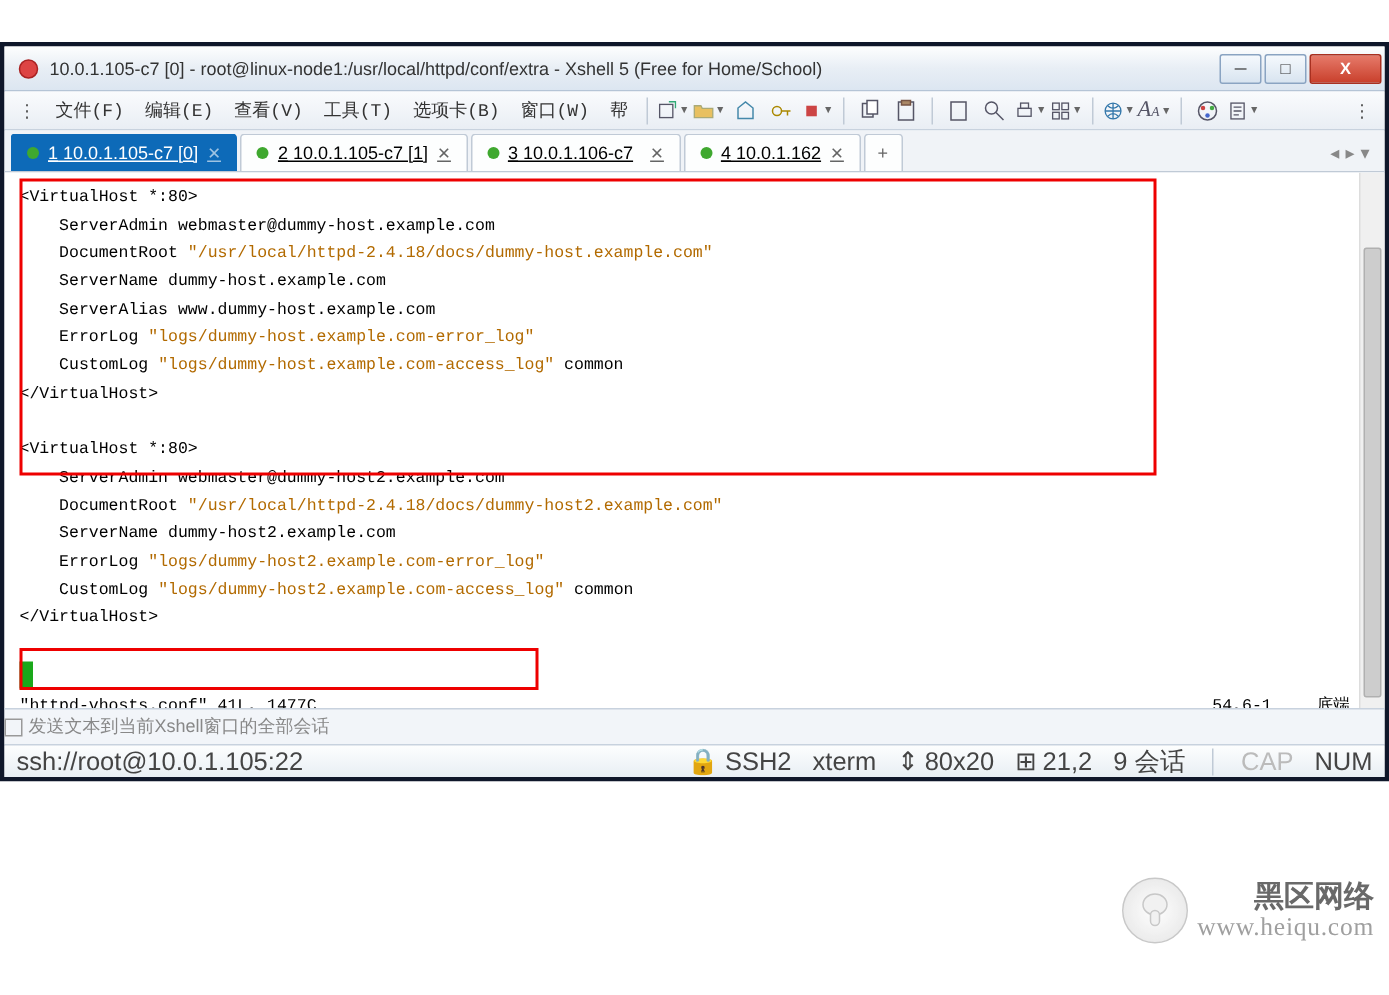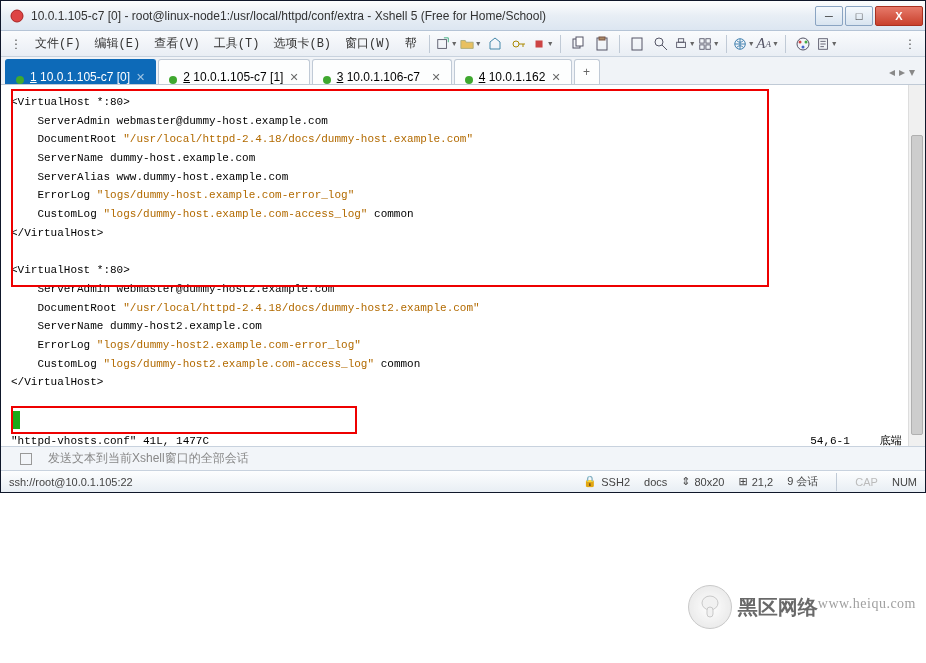--- a/index.html
+++ b/index.html
@@ -1,38 +1,38 @@
 <!DOCTYPE html>
 <html><head>
 <meta charset="utf-8">
 <style>
 * { margin: 0; padding: 0; box-sizing: border-box; }
 body { font-family: "Microsoft YaHei", Tahoma, sans-serif; font-size: 12px; background: #fff; overflow: hidden; }
-.window { width: 926px; height: 493px; border: 1px solid #0f172a; display: flex; flex-direction: column; background: #fff; }
+.window { width: 926px; height: 493px; border: 3px solid #0f172a; display: flex; flex-direction: column; background: #fff; margin-top: 28px; }
 
 
 .titlebar { height: 30px; background: linear-gradient(#fdfefe, #e8eef5, #dce6f1); display: flex; align-items: center; padding: 0 2px 0 8px; border-bottom: 1px solid #b5c4d6; }
 .titlebar .appicon { width: 16px; height: 16px; margin-right: 6px; color: #c33; }
 .titlebar .title { flex: 1; color: #333; font-size: 12px; }
 .winbtns { display: flex; }
 .winbtn { width: 28px; height: 20px; border: 1px solid #8aa4c2; background: linear-gradient(#f5f9fd,#d8e4f0); margin-left: 2px; display: flex; align-items: center; justify-content: center; border-radius: 2px; font-size: 11px; color: #333; }
 .winbtn.close { width: 48px; background: linear-gradient(#e67a6a,#c9402c); color: #fff; border-color: #a83020; font-weight: bold; }
 
 
 .menubar { height: 26px; background: linear-gradient(#fafbfd,#e9eef4); display: flex; align-items: center; padding: 0 4px; border-bottom: 1px solid #c8d2de; gap: 2px; }
 .menuitem { padding: 3px 6px; color: #333; cursor: default; font-family: Liberation Mono, monospace; }
 .msep { width: 1px; height: 18px; background: #c0cad6; margin: 0 4px; }
 .tbtn { width: 22px; height: 22px; display: inline-flex; align-items: center; justify-content: center; color: #555; }
 .tbtn svg { width: 16px; height: 16px; }
 .tdrop { font-size: 7px; margin-left: 1px; color: #666; }
 .lastbtn { margin-left: auto; }
 
 
 .tabbar { height: 28px; background: #f0f3f7; display: flex; align-items: stretch; border-bottom: 1px solid #c0cad6; padding: 2px 4px 0; gap: 2px; }
-.tab { display: flex; align-items: flex-end; padding: 0 10px; border: 1px solid #c0cad6; border-bottom: none; background: #fdfefe; border-radius: 3px 3px 0 0; gap: 6px; min-width: 140px; }
+.tab { display: flex; align-items: center; padding: 0 10px; border: 1px solid #c0cad6; border-bottom: none; background: #fdfefe; border-radius: 3px 3px 0 0; gap: 6px; min-width: 140px; text-decoration: underline; }
 .tab.active { background: #0d6ab8; color: #fff; border-color: #0d6ab8; }
 .dot { width: 8px; height: 8px; border-radius: 50%; background: #3fa82f; }
 .tab .tx u { text-decoration: underline; }
 .tab .x { margin-left: auto; font-size: 11px; opacity: .6; }
 .addtab { width: 26px; display: flex; align-items: center; justify-content: center; border: 1px solid #c0cad6; border-bottom: none; background: #fdfefe; border-radius: 3px 3px 0 0; color: #666; }
 .tabnav { margin-left: auto; display: flex; align-items: center; gap: 4px; padding-right: 6px; color: #888; }
 
 
 .terminal { flex: 1; background: #fff; position: relative; font-family: Consolas, "Courier New", monospace; font-size: 11px; line-height: 1.7; padding: 8px 10px; overflow: hidden; }
 .termscroll { position: absolute; right: 0; top: 0; bottom: 0; width: 17px; background: #f0f0f0; border-left: 1px solid #ddd; }
@@ -42,33 +42,33 @@
 .box2 { position: absolute; left: 10px; bottom: 12px; width: 346px; height: 28px; pointer-events: none; }
 .code { white-space: pre; color: #000; }
 .str { color: #b26a00; }
 .cursor { display: inline-block; width: 9px; height: 18px; background: #1aa81a; vertical-align: text-bottom; }
 .posline { display: flex; }
 .posline .fn { flex: 0 0 auto; }
 .posline .spacer { flex: 1; }
 .posline .pos { padding-right: 30px; }
 
 
-.footbar1 { height: 24px; border-top: 1px solid #c8d2de; background: #f2f5f9; display: flex; align-items: center; padding: 0 19px; gap: 16px; color: #888; }
+.footbar1 { height: 24px; border-top: 1px solid #c8d2de; background: #f2f5f9; display: flex; align-items: center; padding: 0 0; gap: 4px; color: #888; }
 .chk { width: 12px; height: 12px; border: 1px solid #999; }
-.footbar2 { height: 22px; border-top: 1px solid #c8d2de; background: linear-gradient(#fdfefe,#e8eef4); display: flex; align-items: center; padding: 0 8px; gap: 14px; color: #444; font-size: 11px; }
+.footbar2 { height: 22px; border-top: 1px solid #c8d2de; background: linear-gradient(#fdfefe,#e8eef4); display: flex; align-items: center; padding: 0 8px; gap: 14px; color: #444; font-size: 17px; }
 .statusitem { display: flex; align-items: center; gap: 4px; }
 .spacer { flex: 1; }
 .lockicon { color: #d6a800; }
 
 
 .watermark { position: absolute; right: 10px; bottom: 34px; display: flex; align-items: center; gap: 6px; opacity: .8; pointer-events: none; font-family: "Microsoft YaHei"; }
 .wm-badge { width: 44px; height: 44px; border-radius: 50%; background: radial-gradient(#fff,#ddd); border: 1px solid #bbb; display: flex; align-items: center; justify-content: center; }
-.wm-text { display: flex; line-height: 1.1; text-align: right; }
+.wm-text { display: flex; flex-direction: column; line-height: 1.1; text-align: right; }
 .wm-top { font-size: 20px; font-weight: bold; color: #444; }
-.wm-bot { font-size: 14px; color: #888; letter-spacing: .5px; }
+.wm-bot { font-size: 17px; color: #888; letter-spacing: .5px; }
 </style>
 </head>
 <body>
 
 <div class="window">
 
   <div class="titlebar">
     <span class="appicon">
       <svg viewBox="0 0 16 16">
           <circle cx="8" cy="8" r="6" fill="#d44" stroke="#a22"></circle>
@@ -252,21 +252,21 @@
     <span>发送文本到当前Xshell窗口的全部会话</span>
   </div>
 
   <div class="footbar2">
     <span>ssh://root@10.0.1.105:22</span>
     <span class="spacer"></span>
     <span class="statusitem">
         <span class="lockicon">🔒</span>
         <span>SSH2</span>
       </span>
-    <span class="statusitem">docs</span>
+    <span class="statusitem">xterm</span>
     <span class="statusitem">⇕ <span>80x20</span></span>
     <span class="statusitem">⊞ <span>21,2</span></span>
     <span class="statusitem">9 会话</span>
     <span class="msep"></span>
     <span style="color:#bbb">CAP</span>
     <span>NUM</span>
   </div>
 
   <div class="watermark">
     <div class="wm-badge">

